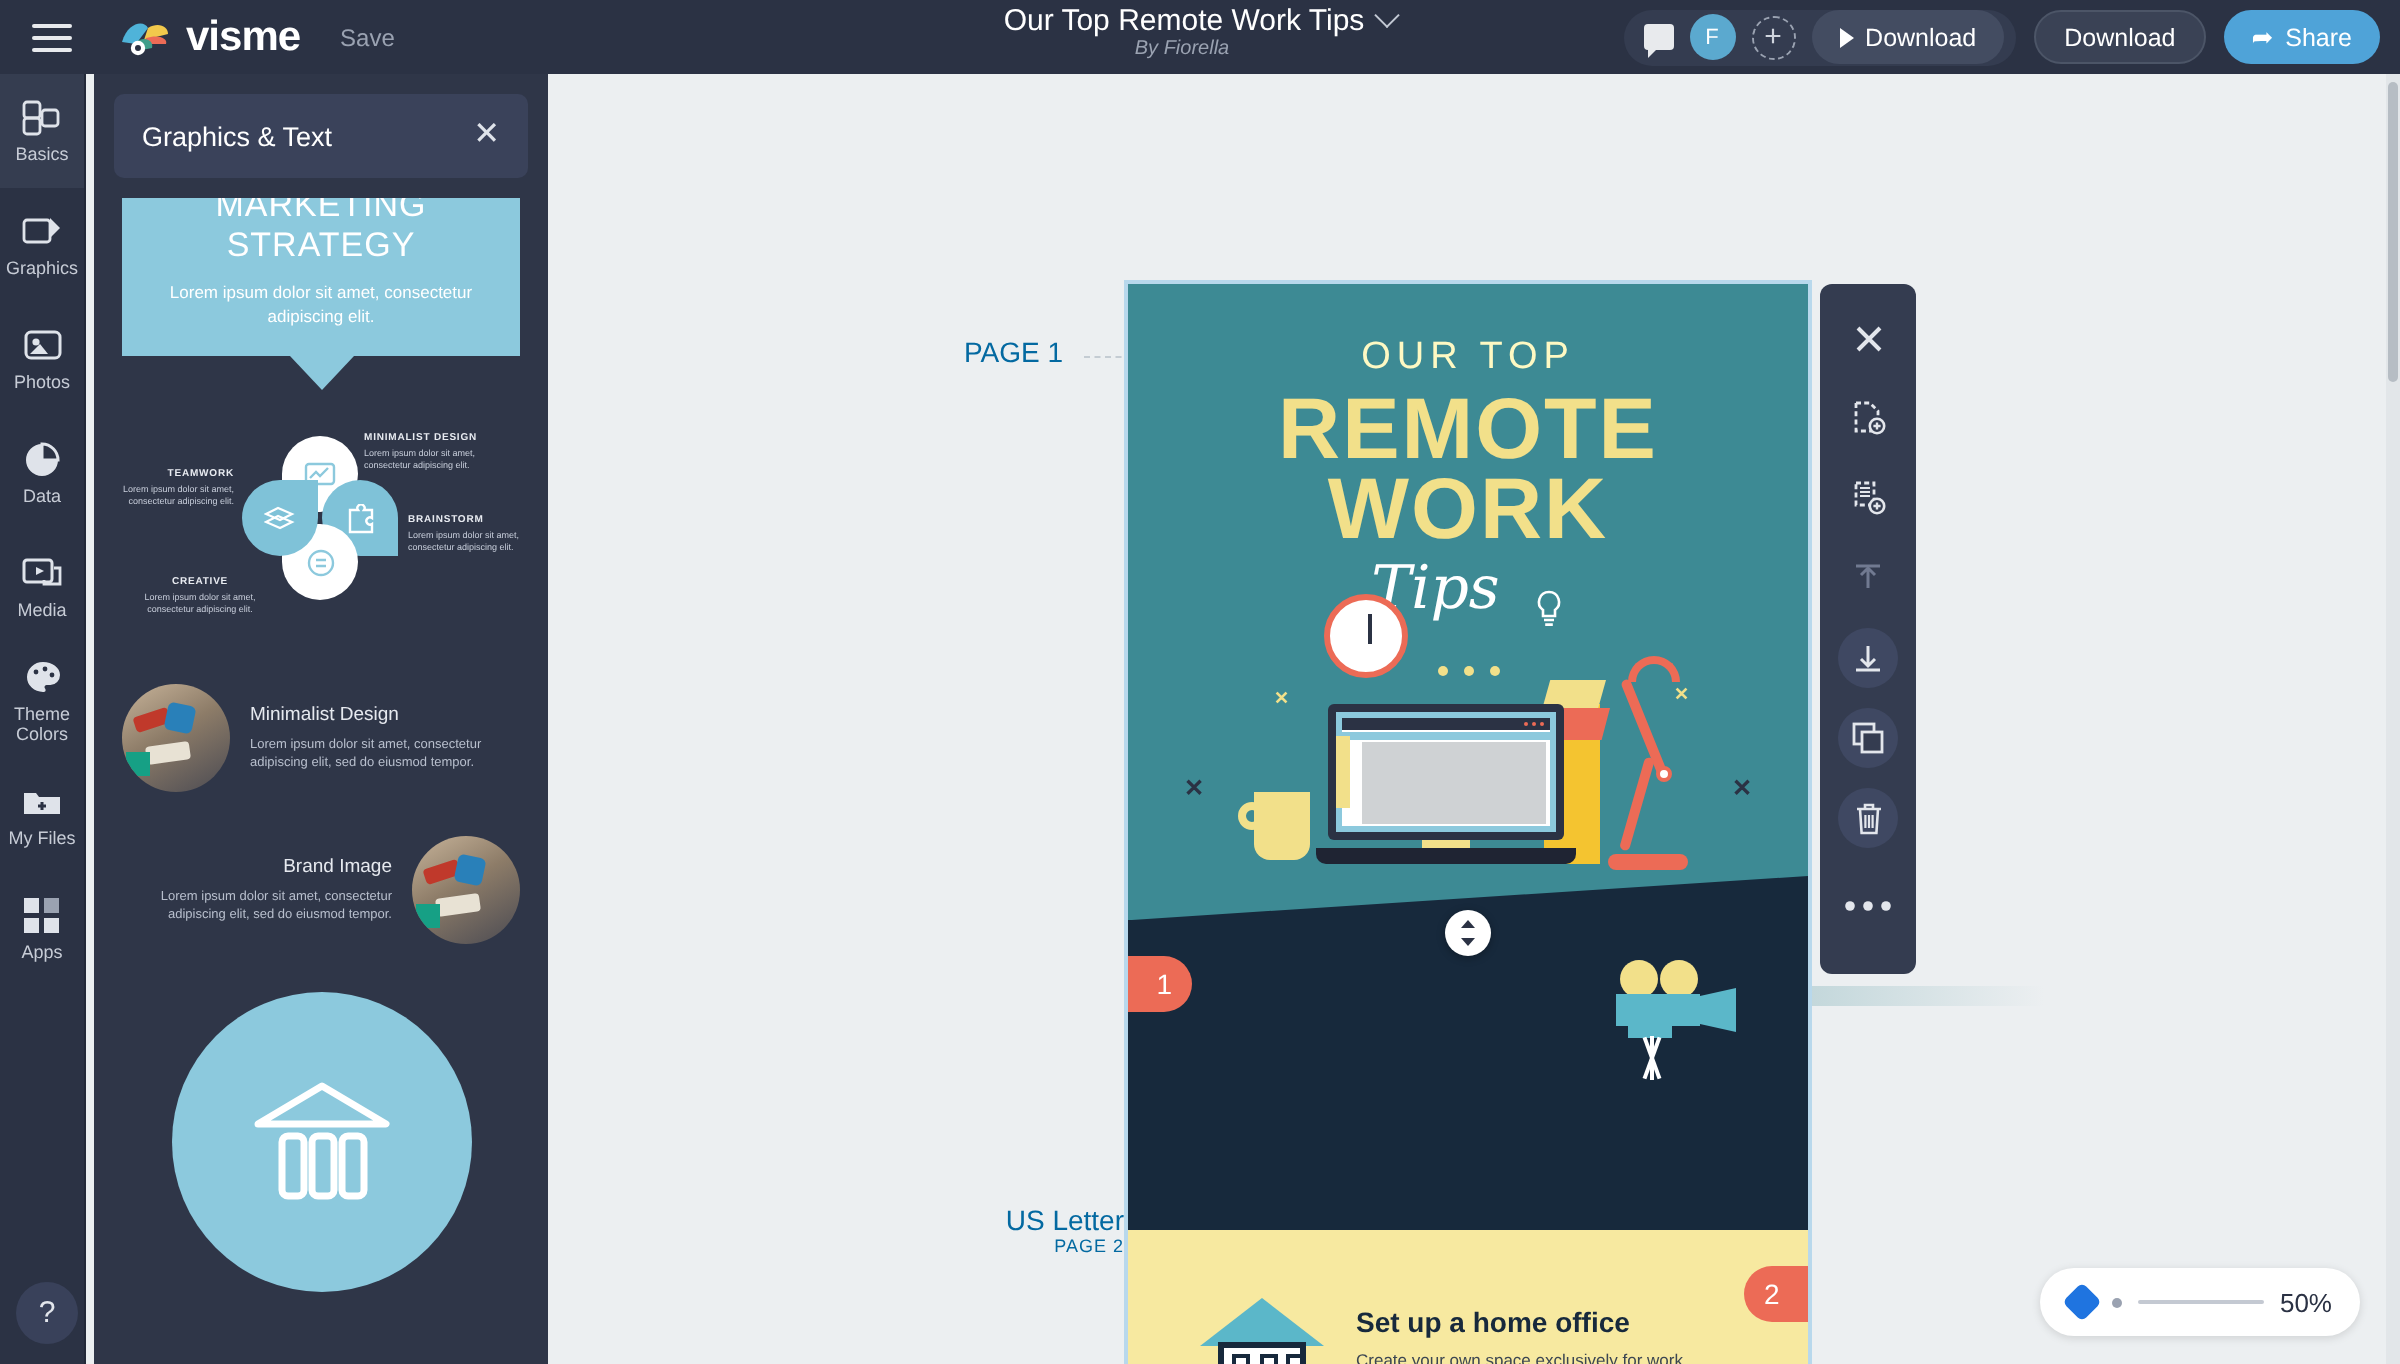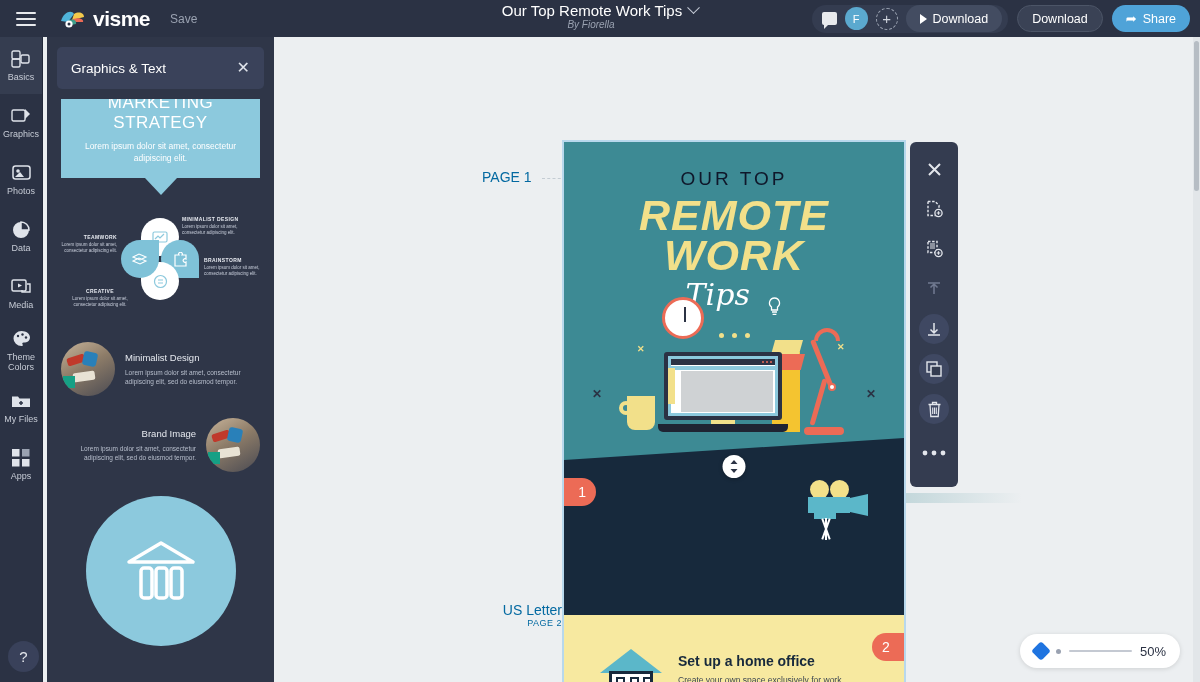--- a/index.html
+++ b/index.html
@@ -116,24 +116,24 @@
   .guide .g-name { font-size: 14px; }
   .guide .g-sub { font-size: 9px; letter-spacing: .5px; }
   .dots { position: absolute; height: 1px; border-top: 1px dashed #c4ccd3; }
 
   .slide-shadow { position: absolute; left: 628px; top: 456px; width: 120px; height: 10px;
     background: linear-gradient(to right, rgba(160,195,200,.55), rgba(160,195,200,0)); }
 
   .slide { position: absolute; left: 290px; top: 105px; width: 340px; height: 578px;
     outline: 2px solid #b8d8ec; background: #fff; overflow: hidden; }
   .s-hero { position: relative; height: 318px; background: #3d8a94; overflow: hidden; }
-  .s-hero h1 { text-align: center; color: #0f172a; font-size: 19px; letter-spacing: 3px;
+  .s-hero h1 { text-align: center; color: #fef9c3; font-size: 19px; letter-spacing: 3px;
     padding-top: 26px; font-weight: normal; }
   .s-hero h2 { text-align: center; color: #f2e08a; font-size: 43px; line-height: 40px;
-    letter-spacing: 1px; margin-top: 5px; font-style: italic; }
+    letter-spacing: 1px; margin-top: 5px; }
   .s-script { text-align: center; color: #fff; font-size: 30px; font-style: italic;
     font-family: "DejaVu Serif", serif; margin-top: 2px; }
   .bulb { display: inline-block; width: 15px; height: 19px; vertical-align: middle; margin-left: 8px; }
   .clockart { position: absolute; left: 98px; top: 155px; width: 42px; height: 42px;
     border-radius: 50%; background: #fff; border: 3px solid #ec6b56; }
   .clockart:after { content: ""; position: absolute; left: 19px; top: 7px; width: 2px;
     height: 15px; background: #2b3244; }
   .threedots { position: absolute; left: 155px; top: 191px; display: flex; gap: 8px; }
   .threedots i { width: 5px; height: 5px; border-radius: 50%; background: #f2e08a; display: block; }
   .laptop { position: absolute; left: 100px; top: 210px; width: 118px; height: 80px; }

